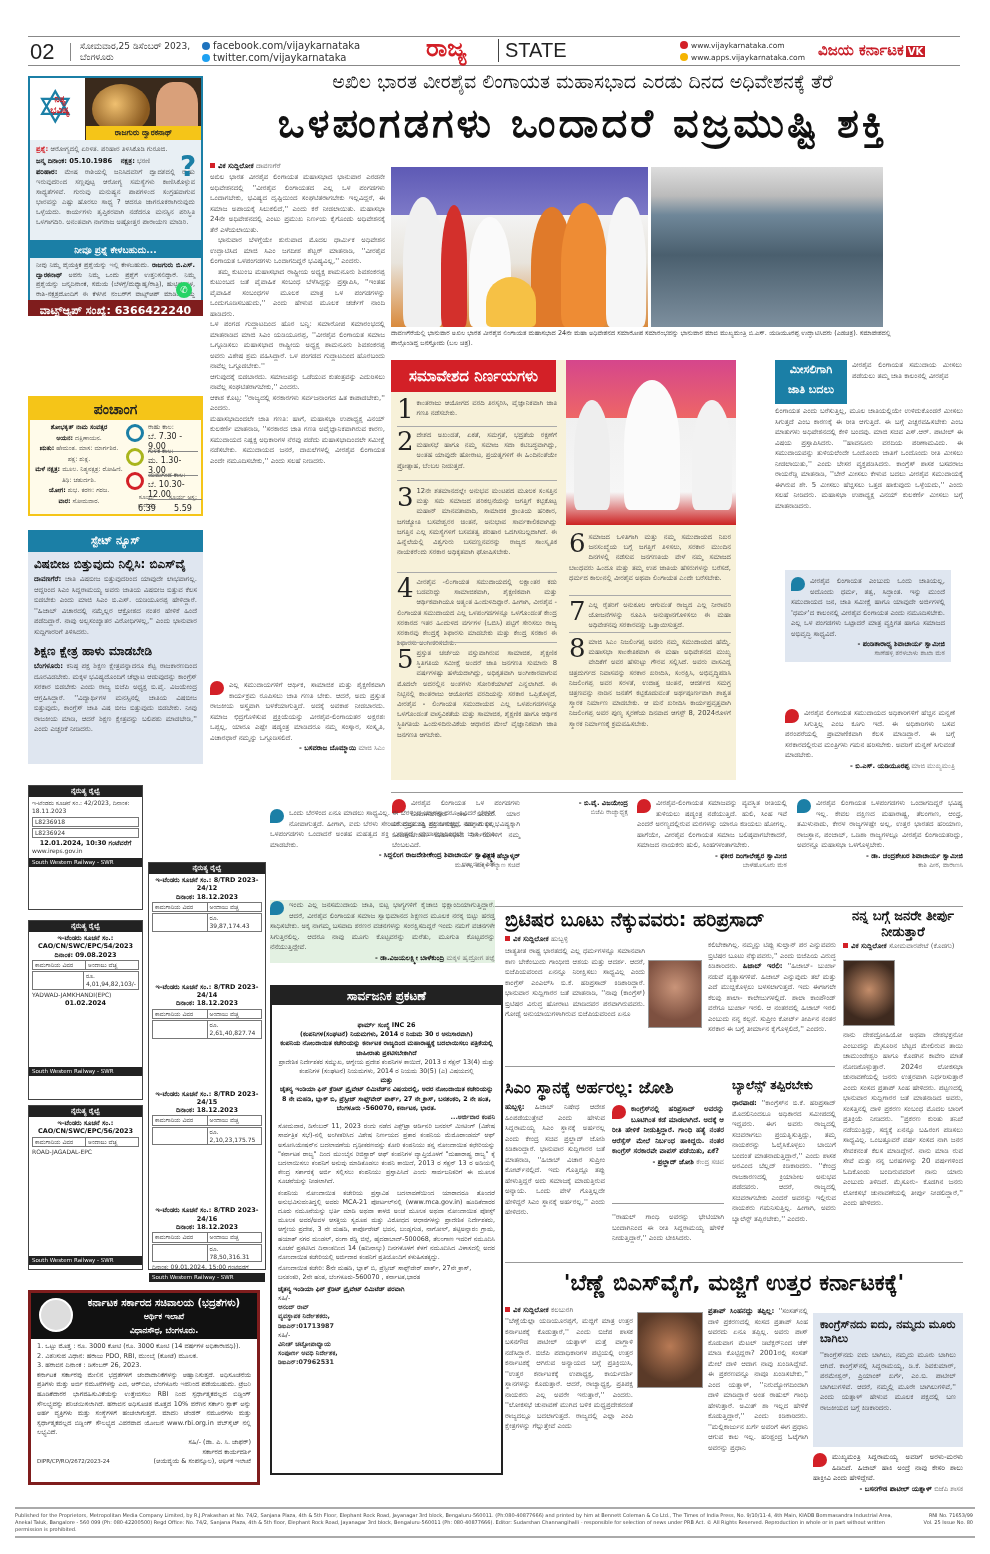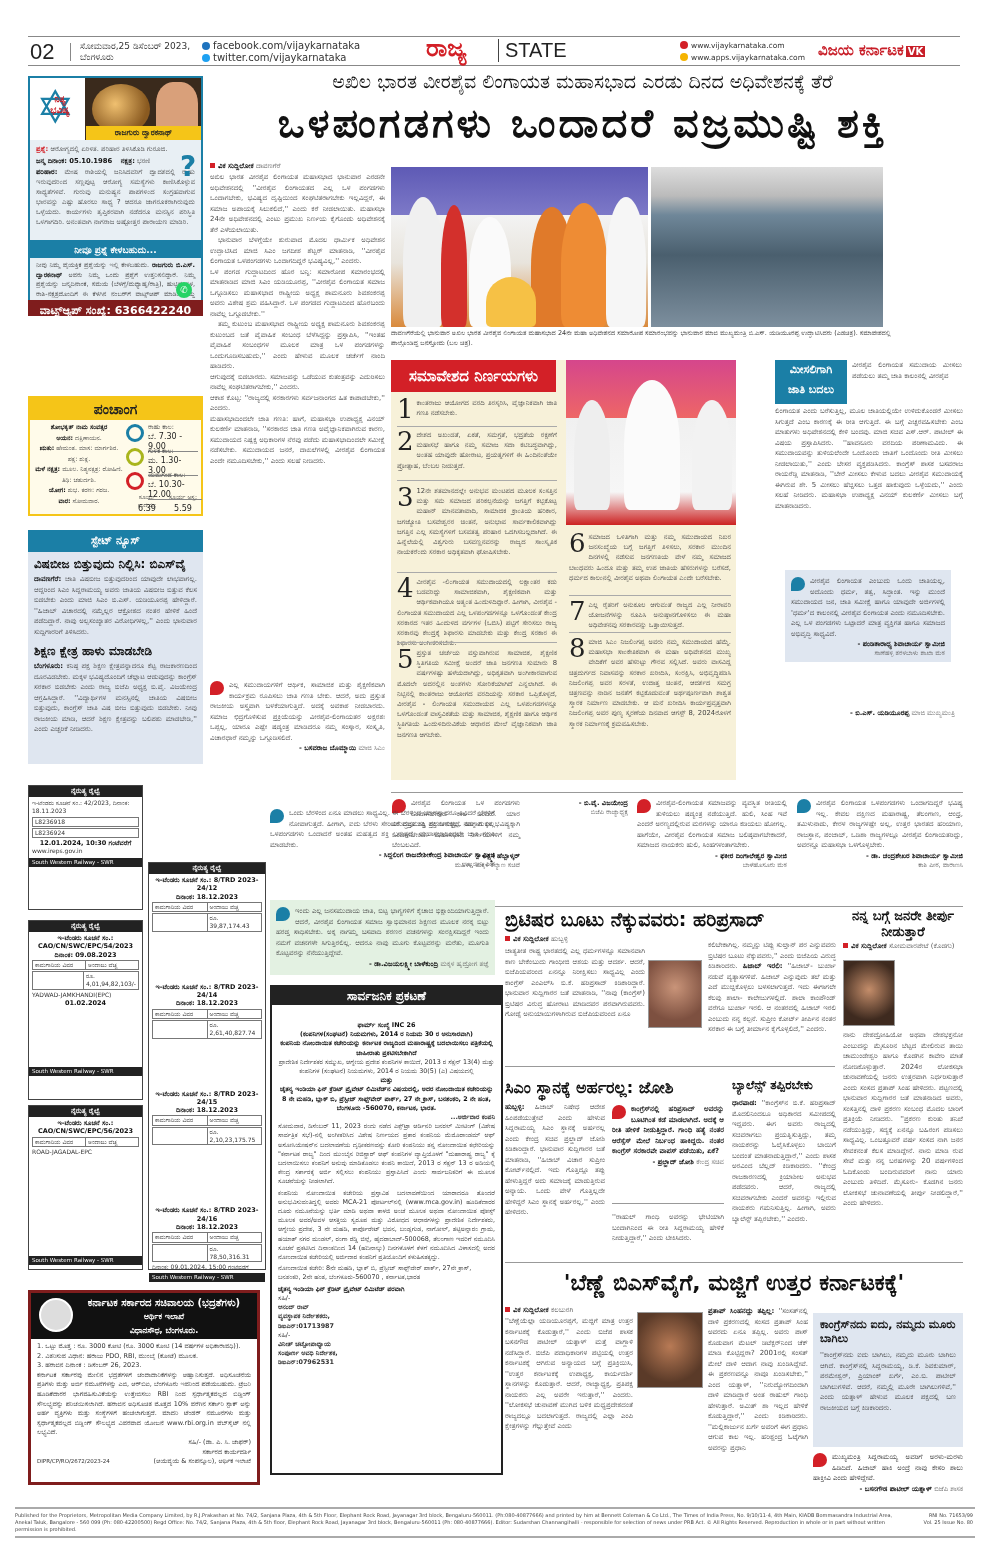--- a/index.html
+++ b/index.html
@@ -82,21 +82,21 @@
 #q-bomm{left:210px;top:680px;width:175px}
 
 .ad{position:absolute;border:1px solid #444;background:#fff;font-size:6px;line-height:8.3px;color:#333;padding:2px 3px}
 .ad-head{background:#222;color:#fff;text-align:center;font-size:7px;font-weight:bold;height:11px;line-height:11px;margin:-2px -3px 2px -3px}
 .ad-no{text-align:center;font-weight:bold;font-size:6.5px;color:#111}
 .ad-row{display:flex;border:1px solid #777;margin:1px 0}
 .ad-row span{flex:1;padding:0 2px;border-right:1px solid #777}
 .ad-row span:last-child{border-right:none}
 .ad-foot{background:#222;color:#fff;font-size:5.5px;height:9px;line-height:9px;margin:2px -3px -2px -3px;padding-left:3px}
 
-#q-vijaya{left:270px;top:900px;width:225px;background:#e3f1e2;padding:6px}
+#q-vijaya{left:270px;top:900px;width:225px;background:#e3f1e2;padding:0}
 #q-ek{left:270px;top:808px;width:225px}
 
 #pn{left:270px;top:985px;width:233px;height:490px;border:2px solid #222;padding:0}
 #pn-head{background:#222;color:#fff;text-align:center;font-size:12px;font-weight:bold;height:18px;line-height:18px}
 #pn-body{padding:16px 6px;font-size:6.4px;line-height:9.2px;color:#333}
 #pn-body .c{text-align:center;font-weight:bold;color:#111}
 
 #gn{left:28px;top:1290px;width:232px;height:195px;border:3px solid #7f1d1d}
 #gn-head{background:#111;color:#fff;height:46px;text-align:center;font-size:10px;font-weight:bold;line-height:14px;padding-top:3px;position:relative}
 #gn-emb{position:absolute;left:8px;top:5px;width:34px;height:34px;border-radius:50%;background:#ddd;border:2px solid #fff}
@@ -195,22 +195,22 @@
   <div style="margin-top:6px">
     <div class="sn-title">ಶಿಕ್ಷಣ ಕ್ಷೇತ್ರ ಹಾಳು ಮಾಡಬೇಡಿ</div>
     <div class="txt"><b>ಬೆಂಗಳೂರು:</b> <span>ಕನಿಷ್ಠ ಪಕ್ಷ ಶಿಕ್ಷಣ ಕ್ಷೇತ್ರವನ್ನಾದರೂ ಕೆಟ್ಟ ರಾಜಕಾರಣದಿಂದ ದೂರವಿಡಬೇಕು. ಮಕ್ಕಳ ಭವಿಷ್ಯದೊಂದಿಗೆ ಚೆಲ್ಲಾಟ ಆಡುವುದನ್ನು ಕಾಂಗ್ರೆಸ್ ಸರಕಾರ ಬಿಡಬೇಕು ಎಂದು ರಾಜ್ಯ ಬಿಜೆಪಿ ಅಧ್ಯಕ್ಷ ಬಿ.ವೈ. ವಿಜಯೇಂದ್ರ ಆಗ್ರಹಿಸಿದ್ದಾರೆ. ''ವಿದ್ಯಾರ್ಥಿಗಳ ಮನಸ್ಸಿನಲ್ಲಿ ಜಾತಿಯ ವಿಷಬೀಜ ಬಿತ್ತುವುದು, ಕಾಂಗ್ರೆಸ್ ಜಾತಿ ವಿಷ ಬೀಜ ಬಿತ್ತುವುದು ಬಿಡಬೇಕು. ನೀವು ರಾಜಕೀಯ ಮಾಡಿ, ಆದರೆ ಶಿಕ್ಷಣ ಕ್ಷೇತ್ರವನ್ನು ಬಲಿಪಶು ಮಾಡಬೇಡಿ,'' ಎಂದು ಎಚ್ಚರಿಕೆ ನೀಡಿದರು.</span></div>
   </div>
 </div>
 
 <div id="byline1" class="abs"><span class="redsq"></span><span>ವಿಕ ಸುದ್ದಿಲೋಕ</span> <span style="font-weight:normal;color:#555">ದಾವಣಗೆರೆ</span></div>
 <div id="art1" class="abs">
   <p class="txt">ಅಖಿಲ ಭಾರತ ವೀರಶೈವ ಲಿಂಗಾಯತ ಮಹಾಸಭಾದ ಭಾನುವಾರ ಎರಡನೇ ಅಧಿವೇಶನದಲ್ಲಿ ''ವೀರಶೈವ ಲಿಂಗಾಯತದ ಎಲ್ಲ ಒಳ ಪಂಗಡಗಳು ಒಂದಾಗಬೇಕು, ಭವಿಷ್ಯದ ದೃಷ್ಟಿಯಿಂದ ಸಂಘಟಿತರಾಗಬೇಕು ಇಲ್ಲವಿದ್ದರೆ, ಈ ಸಮಾಜ ಅಪಾಯಕ್ಕೆ ಸಿಲುಕಲಿದೆ,'' ಎಂದು ಕರೆ ನೀಡಲಾಯಿತು. ಮಹಾಸಭಾ 24ನೇ ಅಧಿವೇಶನದಲ್ಲಿ ಎಂಟು ಪ್ರಮುಖ ನಿರ್ಣಯ ಕೈಗೊಂಡು ಅಧಿವೇಶನಕ್ಕೆ ತೆರೆ ಎಳೆಯಲಾಯಿತು.</p>
   <p class="txt" style="text-indent:8px">ಭಾನುವಾರ ಬೆಳಗ್ಗೆಯೇ ಶುರುವಾದ ಮೊದಲ ಧಾರ್ಮಿಕ ಅಧಿವೇಶನ ಉದ್ಘಾಟಿಸಿದ ಮಾಜಿ ಸಿಎಂ ಜಗದೀಶ ಶೆಟ್ಟರ್ ಮಾತನಾಡಿ, ''ವೀರಶೈವ ಲಿಂಗಾಯತ ಒಳಪಂಗಡಗಳು ಒಂದಾಗದಿದ್ದರೆ ಭವಿಷ್ಯವಿಲ್ಲ,'' ಎಂದರು.</p>
+  <p class="txt" style="text-indent:8px">ತಮ್ಮ ಕುಟುಂಬ ಮಹಾಸಭಾದ ರಾಷ್ಟ್ರೀಯ ಅಧ್ಯಕ್ಷ ಶಾಮನೂರು ಶಿವಶಂಕರಪ್ಪ ಕುಟುಂಬದ ಜತೆ ವೈವಾಹಿಕ ಸಂಬಂಧ ಬೆಳೆಸಿದ್ದನ್ನು ಪ್ರಸ್ತಾಪಿಸಿ, ''ಇಂತಹ ವೈವಾಹಿಕ ಸಂಬಂಧಗಳ ಮೂಲಕ ಮಾತ್ರ ಒಳ ಪಂಗಡಗಳನ್ನು ಒಂದುಗೂಡಿಸಬಹುದು,'' ಎಂದು ಹೇಳುವ ಮೂಲಕ ಚರ್ಚೆಗೆ ನಾಂದಿ ಹಾಡಿದರು.</p>
   <p class="txt">ಒಳ ಪಂಗಡ ಗುದ್ದಾಟದಿಂದ ಹೊರ ಬನ್ನಿ: ಸಮಾರೋಪ ಸಮಾರಂಭದಲ್ಲಿ ಮಾತನಾಡಿದ ಮಾಜಿ ಸಿಎಂ ಯಡಿಯೂರಪ್ಪ, ''ವೀರಶೈವ ಲಿಂಗಾಯತ ಸಮಾಜ ಒಗ್ಗೂಡಿಸಲು ಮಹಾಸಭಾದ ರಾಷ್ಟ್ರೀಯ ಅಧ್ಯಕ್ಷ ಶಾಮನೂರು ಶಿವಶಂಕರಪ್ಪ ಅವರು ವಿಶೇಷ ಶ್ರಮ ವಹಿಸಿದ್ದಾರೆ. ಒಳ ಪಂಗಡದ ಗುದ್ದಾಟದಿಂದ ಹೊರಬಂದು ನಾವೆಲ್ಲ ಒಗ್ಗೂಡಬೇಕು.''</p>
-  <p class="txt" style="text-indent:8px">ತಮ್ಮ ಕುಟುಂಬ ಮಹಾಸಭಾದ ರಾಷ್ಟ್ರೀಯ ಅಧ್ಯಕ್ಷ ಶಾಮನೂರು ಶಿವಶಂಕರಪ್ಪ ಕುಟುಂಬದ ಜತೆ ವೈವಾಹಿಕ ಸಂಬಂಧ ಬೆಳೆಸಿದ್ದನ್ನು ಪ್ರಸ್ತಾಪಿಸಿ, ''ಇಂತಹ ವೈವಾಹಿಕ ಸಂಬಂಧಗಳ ಮೂಲಕ ಮಾತ್ರ ಒಳ ಪಂಗಡಗಳನ್ನು ಒಂದುಗೂಡಿಸಬಹುದು,'' ಎಂದು ಹೇಳುವ ಮೂಲಕ ಚರ್ಚೆಗೆ ನಾಂದಿ ಹಾಡಿದರು.</p>
   <p class="txt">ಆಗುವುದಕ್ಕೆ ಬಿಡಬಾರದು. ಸಮಾಜವನ್ನು ಒಡೆಯುವ ಕುತಂತ್ರವನ್ನು ಎದುರಿಸಲು ನಾವೆಲ್ಲ ಸಂಘಟಿತರಾಗಬೇಕು,'' ಎಂದರು.</p>
   <p class="txt">ಆಕಾಶ ಕೊಟ್ಟ: ''ರಾಜ್ಯದಲ್ಲಿ ಸರಕಾರಗಳು ಸರ್ವಜನಾಂಗದ ಹಿತ ಕಾಪಾಡಬೇಕು,'' ಎಂದರು.</p>
   <p class="txt">ಮಹಾಸಭಾದಿಂದಲೇ ಜಾತಿ ಗಣತಿ: ಹಾಗೆ, ಮಹಾಸಭಾ ಉಪಾಧ್ಯಕ್ಷ ವಿನಯ್ ಕುಲಕರ್ಣಿ ಮಾತನಾಡಿ, ''ಸರಕಾರದ ಜಾತಿ ಗಣತಿ ಅವೈಜ್ಞಾನಿಕವಾಗಿರುವ ಕಾರಣ, ಸಮುದಾಯದ ನಿಷ್ಪಕ್ಷ ಅಧಿಕಾರಿಗಳ ನೆರವು ಪಡೆದು ಮಹಾಸಭಾದಿಂದಲೇ ಸಮೀಕ್ಷೆ ನಡೆಸಬೇಕು. ಸಮುದಾಯದ ಜನರೆ, ದಾಖಲೆಗಳಲ್ಲಿ ವೀರಶೈವ ಲಿಂಗಾಯತ ಎಂದೇ ನಮೂದಿಸಬೇಕು,'' ಎಂದು ಸಲಹೆ ನೀಡಿದರು.</p>
 </div>
 
 <div id="q-bomm" class="quote abs">
   <div class="txt"><span class="qdot" style="background:#d32027"></span><span>ಎಲ್ಲ ಸಮುದಾಯಗಳಿಗೆ ಆರ್ಥಿಕ, ಸಾಮಾಜಿಕ ಮತ್ತು ಶೈಕ್ಷಣಿಕವಾಗಿ ಕಾರ್ಯಕ್ರಮ ರೂಪಿಸಲು ಜಾತಿ ಗಣತಿ ಬೇಕು. ಆದರೆ, ಅದು ಪ್ರಸ್ತುತ ರಾಜಕೀಯ ಅಸ್ತ್ರವಾಗಿ ಬಳಕೆಯಾಗುತ್ತಿದೆ. ಅದಕ್ಕೆ ಅವಕಾಶ ನೀಡಬಾರದು. ಸಮಾಜ ಛಿದ್ರಗೊಳಿಸುವ ಪ್ರಕ್ರಿಯೆಯನ್ನು ವೀರಶೈವ-ಲಿಂಗಾಯತರ ಅಕ್ಷರಶಃ ಒಪ್ಪಲ್ಲ, ಯಾರೂ ಎಷ್ಟೇ ಷಡ್ಯಂತ್ರ ಮಾಡಿದರೂ ನಮ್ಮ ಸಂಸ್ಕಾರ, ಸಂಸ್ಕೃತಿ, ವಿಚಾರಧಾರೆ ನಮ್ಮನ್ನು ಒಗ್ಗೂಡಿಸಲಿದೆ.</span></div>
   <div class="qby"><span>- ಬಸವರಾಜ ಬೊಮ್ಮಾಯಿ</span> <span style="font-weight:normal;color:#666">ಮಾಜಿ ಸಿಎಂ</span></div>
 </div>
 
@@ -255,20 +255,21 @@
   </div>
 <div id="mees-txt" class="abs txt">ವೀರಶೈವ ಲಿಂಗಾಯತ ಸಮುದಾಯ ಮೀಸಲು ಪಡೆಯಲು ತಮ್ಮ ಜಾತಿ ಕಾಲಂನಲ್ಲಿ ವೀರಶೈವ</div>
 <div id="mees-txt2" class="abs txt">ಲಿಂಗಾಯತ ಎಂದು ಬರೆಸುತ್ತಿಲ್ಲ, ಮೂಲ ಜಾತಿಯಲ್ಲಿಯೇ ಉಳಿದುಕೊಂಡರೆ ಮೀಸಲು ಸಿಗುತ್ತದೆ ಎಂಬ ಕಾರಣಕ್ಕೆ ಈ ರೀತಿ ಆಗುತ್ತಿದೆ. ಈ ಬಗ್ಗೆ ಎಚ್ಚರವಹಿಸಬೇಕು ಎಂಬ ಮಾತುಗಳು ಅಧಿವೇಶನದಲ್ಲಿ ಕೇಳಿ ಬಂದವು. ಮಾಜಿ ಸಚಿವ ಎಸ್.ಆರ್. ಪಾಟೀಲ್ ಈ ವಿಷಯ ಪ್ರಸ್ತಾಪಿಸಿದರು. ''ಹಾವನೂರು ವರದಿಯ ಪರಿಣಾಮವಿದು. ಈ ಸಮುದಾಯವನ್ನು ತುಳಿಯಲೆಂದೇ ಒಂದೊಂದು ಜಾತಿಗೆ ಒಂದೊಂದು ರೀತಿ ಮೀಸಲು ನೀಡಲಾಯಿತು,'' ಎಂದು ಬೇಸರ ವ್ಯಕ್ತಪಡಿಸಿದರು. ಕಾಂಗ್ರೆಸ್ ಶಾಸಕ ಬಸವರಾಜ ರಾಯರೆಡ್ಡಿ ಮಾತನಾಡಿ, ''ಬೇರೆ ಮೀಸಲು ಕೇಳುವ ಬದಲು ವೀರಶೈವ ಸಮುದಾಯಕ್ಕೆ ಈಗಿರುವ ಶೇ. 5 ಮೀಸಲು ಹೆಚ್ಚಿಸಲು ಒತ್ತಡ ಹಾಕುವುದು ಒಳ್ಳೆಯದು,'' ಎಂದು ಸಲಹೆ ನೀಡಿದರು. ಮಹಾಸಭಾ ಉಪಾಧ್ಯಕ್ಷ ವಿನಯ್ ಕುಲಕರ್ಣಿ ಮೀಸಲು ಬಗ್ಗೆ ಮಾತನಾಡಿದರು.</div>
 
 <div id="q-pandit" class="quote abs">
   <div class="txt"><span class="qdot" style="background:#1b7fa6"></span><span>ವೀರಶೈವ ಲಿಂಗಾಯತ ಎಂಬುದು ಒಂದು ಜಾತಿಯಲ್ಲ, ಅದೊಂದು ಧರ್ಮ, ತತ್ವ, ಸಿದ್ಧಾಂತ. ಇನ್ನು ಮುಂದೆ ಸಮುದಾಯದ ಜನ, ಜಾತಿ ಸಮೀಕ್ಷೆ ಹಾಗೂ ಯಾವುದೇ ಅರ್ಜಿಗಳಲ್ಲಿ 'ಧರ್ಮ'ದ ಕಾಲಂನಲ್ಲಿ ವೀರಶೈವ ಲಿಂಗಾಯತ ಎಂದು ನಮೂದಿಸಬೇಕು. ಎಲ್ಲ ಒಳ ಪಂಗಡಗಳು ಒಟ್ಟಾದರೆ ಮಾತ್ರ ವ್ಯಕ್ತಿಗತ ಹಾಗೂ ಸಮಾಜದ ಅಭಿವೃದ್ಧಿ ಸಾಧ್ಯವಿದೆ.</span></div>
   <div class="qby">- ಪಂಡಿತಾರಾಧ್ಯ ಶಿವಾಚಾರ್ಯ ಸ್ವಾಮೀಜಿ</div>
   <div class="qrole">ಸಾಣೆಹಳ್ಳಿ ತರಳಬಾಳು ಶಾಖಾ ಮಠ</div>
 </div>
 <div id="q-bsy" class="quote abs">
+  <div class="txt"><span class="qdot" style="background:#d32027"></span><span>ವೀರಶೈವ ಲಿಂಗಾಯತ ಸಮುದಾಯದ ಅಧಿಕಾರಿಗಳಿಗೆ ಹೆಚ್ಚಿನ ಮನ್ನಣೆ ಸಿಗುತ್ತಿಲ್ಲ ಎಂಬ ಕೂಗು ಇದೆ. ಈ ಅಧಿಕಾರಿಗಳು ಬಸವ ಪರಂಪರೆಯಲ್ಲಿ ಪ್ರಾಮಾಣಿಕವಾಗಿ ಕೆಲಸ ಮಾಡಿದ್ದಾರೆ. ಈ ಬಗ್ಗೆ ಸರಕಾರದಲ್ಲಿರುವ ಮಂತ್ರಿಗಳು ಗಮನ ಹರಿಸಬೇಕು. ಅವರಿಗೆ ಮನ್ನಣೆ ಸಿಗುವಂತೆ ಮಾಡಬೇಕು.</span></div>
   <div class="qby"><span>- ಬಿ.ಎಸ್. ಯಡಿಯೂರಪ್ಪ</span> <span style="font-weight:normal;color:#666">ಮಾಜಿ ಮುಖ್ಯಮಂತ್ರಿ</span></div>
 </div>
 
 <div class="hr" style="left:391px;top:792px;width:572px"></div>
 <div class="quote abs" style="left:392px;top:798px;width:128px">
   <div class="txt"><span class="qdot" style="background:#d32027"></span><span>ವೀರಶೈವ ಲಿಂಗಾಯತ ಒಳ ಪಂಗಡಗಳು ಒಂದಾಗಬೇಕಾದ ಕಾಲ ಬಂದಿದೆ. ಯಾರ ವಿರುದ್ಧವೂ ಶಕ್ತಿ ಪ್ರದರ್ಶನಕ್ಕಲ್ಲ, ನಮ್ಮ ಮಕ್ಕಳ ಭವಿಷ್ಯಕ್ಕಾಗಿ ಒಂದಾಗಬೇಕಿದೆ. ಮಹಾಸಭಾದ ನಿರ್ಣಯಗಳಿಗೆ ನಮ್ಮ ಬೆಂಬಲವಿದೆ.</span></div>
   <div class="qby"><span>- ಲಕ್ಷ್ಮೀ ಹೆಬ್ಬಾಳ್ಕರ್</span></div>
   <div class="qrole">ಮಹಿಳಾ, ಮಕ್ಕಳ ಕಲ್ಯಾಣ ಸಚಿವೆ</div>
 </div>
 <div class="quote abs" style="left:512px;top:798px;width:116px">

